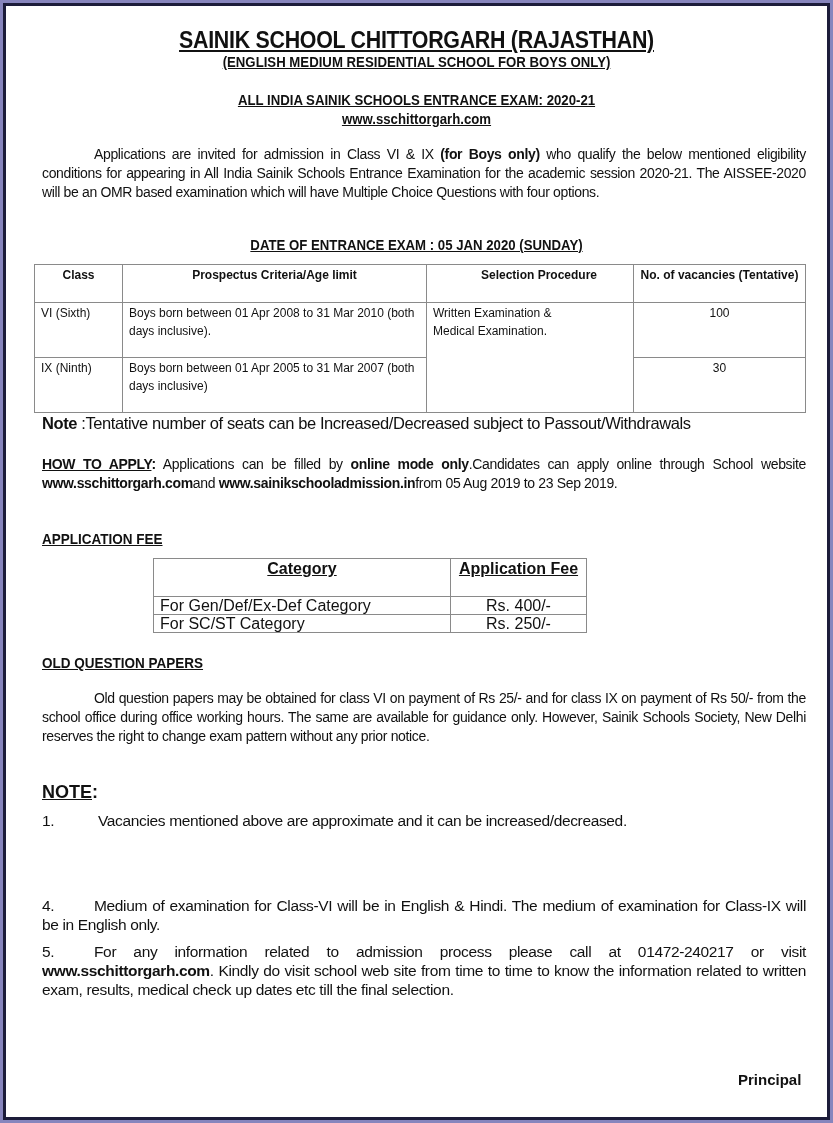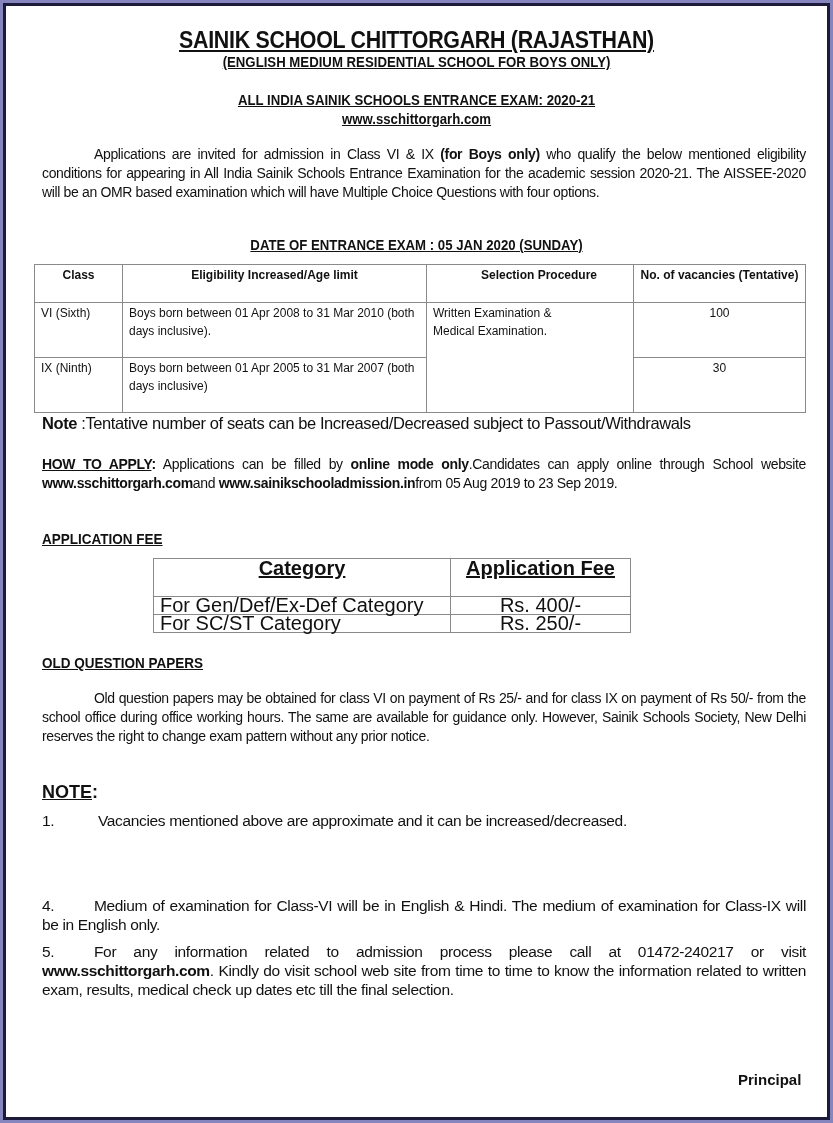--- a/index.html
+++ b/index.html
@@ -47,22 +47,22 @@
   table.main th { font-weight: bold; text-align: center; height: 35px; }
   table.main td.c { text-align: center; }
   .r1 td { height: 52px; }
   .r2 td { height: 52px; }
 
   .note-line { top: 414px; left: 42px; font-size: 16.5px; letter-spacing: -0.4px; }
 
   .heading { left: 42px; font-size: 15px; font-weight: bold; text-decoration: underline; transform-origin: left; transform: scaleX(0.9); }
 
   table.fee {
-    position: absolute; left: 153px; top: 558px; width: 478px;
-    border-collapse: collapse; font-size: 20px;
+    position: absolute; left: 153px; top: 558px; width: 434px;
+    border-collapse: collapse; font-size: 16px;
   }
   table.fee td, table.fee th { border: 1.5px solid #8a8a8a; padding: 0 6px; line-height: 17px; }
   table.fee th { font-weight: bold; text-decoration: underline; text-align: center; height: 36px; vertical-align: top; padding-top: 1px; }
   table.fee td.c { text-align: center; }
 
   .note-item { left: 42px; width: 764px; font-size: 15.5px; line-height: 19px; letter-spacing: -0.35px; text-align: justify; }
   .num { display: inline-block; width: 52px; }
   .principal { top: 1071px; left: 738px; font-size: 15px; font-weight: bold; }
 </style>
 </head>
@@ -79,21 +79,21 @@
   <div class="abs center website u cond">www.sschittorgarh.com</div>
 
   <div class="abs para indent cond" style="top:145px;"><span>Applications are invited for admission in Class VI &amp; IX </span><span class="b">(for Boys only)</span><span> who qualify the below mentioned eligibility conditions for appearing in All India Sainik Schools Entrance Examination for the academic session 2020-21. The AISSEE-2020 will be an OMR based examination which will have Multiple Choice Questions with four options.</span></div>
 
   <div class="abs center date-title u cond">DATE OF ENTRANCE EXAM : 05 JAN 2020 (SUNDAY)</div>
 
   <table class="main">
     <tbody>
         <tr>
       <th style="width:75px;">Class</th>
-      <th style="width:291px;">Eligibility Increased/Age limit</th>
+      <th style="width:291px;">Prospectus Criteria/Age limit</th>
       <th style="width:176px;padding-left:24px;">Selection Procedure</th>
       <th>No. of vacancies (Tentative)</th>
     </tr>
     <tr class="r1">
       <td>VI (Sixth)</td>
       <td>Boys born between 01 Apr 2008 to 31 Mar 2010 (both days inclusive).</td>
       <td rowspan="2" style="padding-right:42px;">Written Examination &amp; Medical Examination.</td>
       <td class="c">100</td>
     </tr>
     <tr class="r2">

